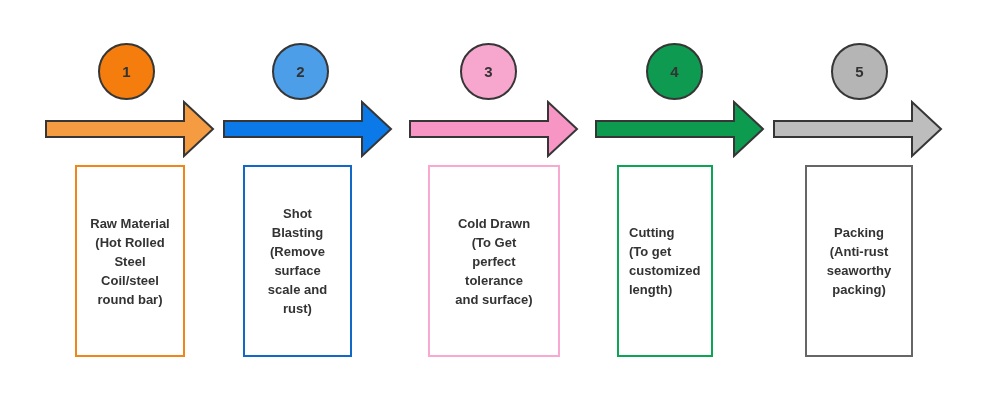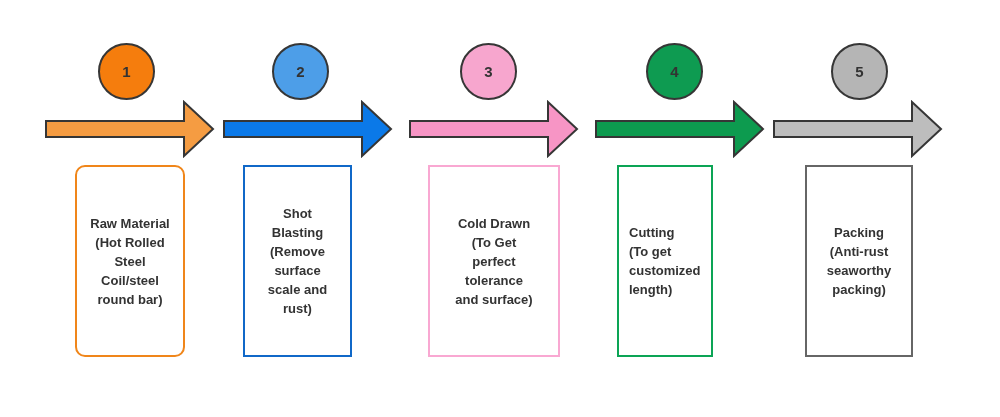--- a/index.html
+++ b/index.html
@@ -76,21 +76,21 @@
 
 <div class="canvas" style="color: rgb(54, 54, 54);">
 
   <div class="step s1">
     <div class="circle" style="background: rgb(245, 125, 13);">
       <span class="num">1</span>
     </div>
     <svg class="arrow" viewBox="0 0 170 58">
       <polygon points="1,21 139,21 139,2 168,29 139,56 139,37 1,37" fill="#f59c42"></polygon>
     </svg>
-    <div class="box" style="border-color: rgb(240, 134, 26); border-radius: 10px;">
+    <div class="box" style="border-color: rgb(240, 134, 26);">
       <div class="box-text">Raw Material
 (Hot Rolled
 Steel
 Coil/steel
 round bar)</div>
     </div>
   </div>
 
   <div class="step s2">
     <div class="circle" style="background: rgb(77, 158, 232);">

